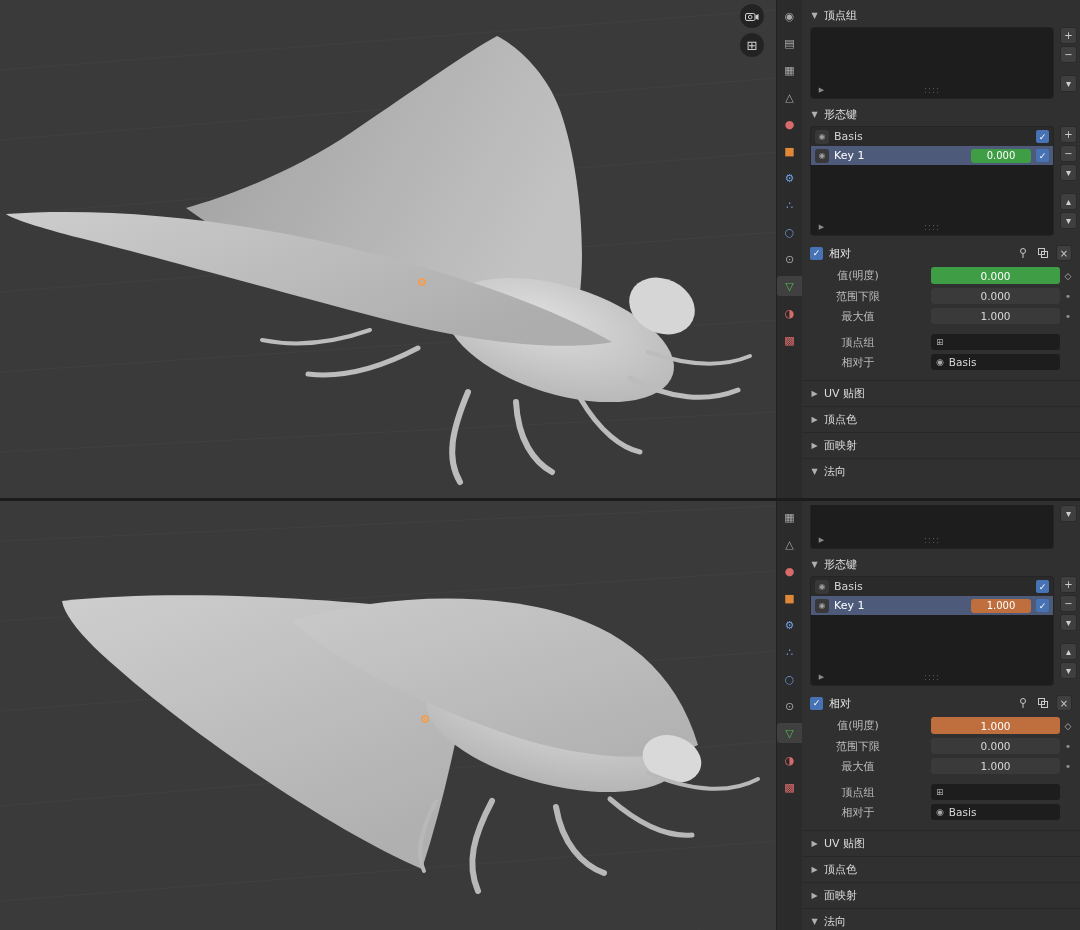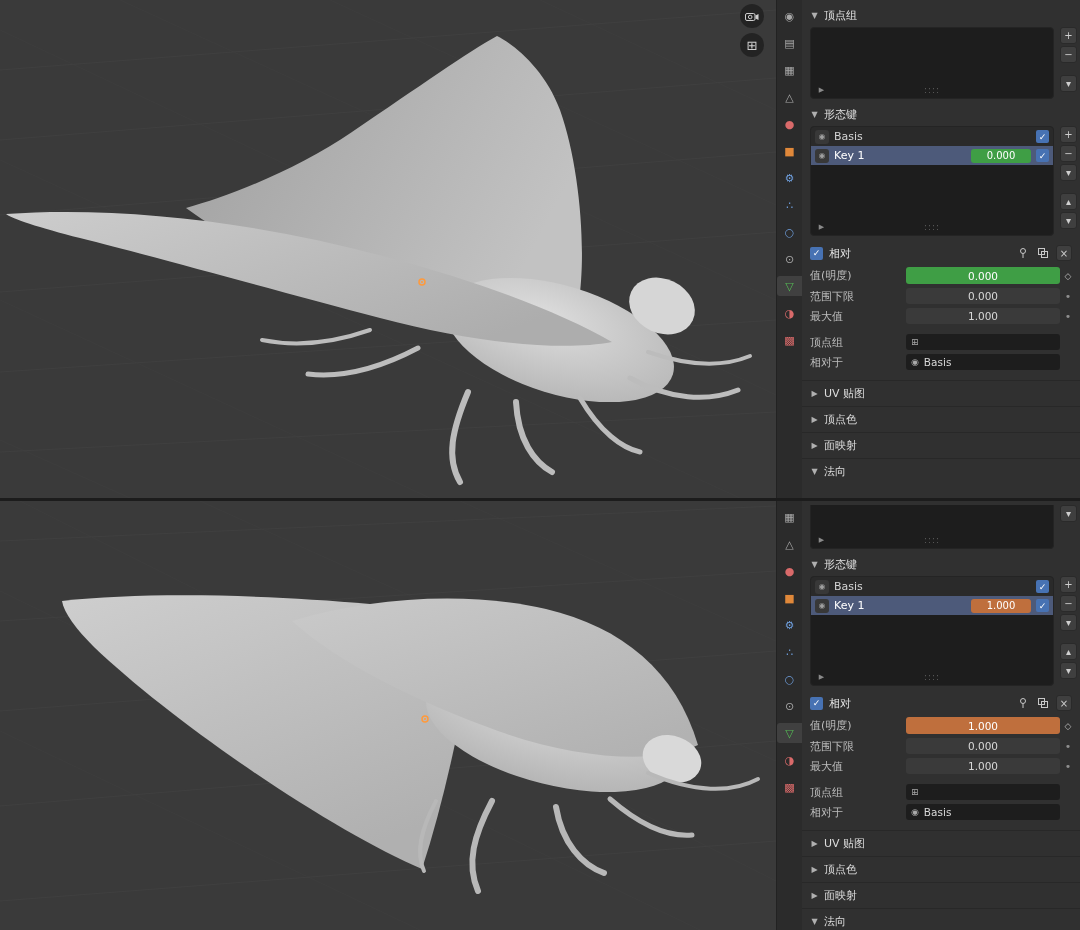--- a/index.html
+++ b/index.html
@@ -60,21 +60,21 @@
         font-size:10px;display:flex;align-items:center;justify-content:center;cursor:pointer;
         font-family:inherit}
   .sbtn.gap{margin-top:10px}
 
   .relrow{display:flex;align-items:center;gap:6px;padding:5px 8px 4px 8px;color:#e6e6e6}
   .miniicon{width:14px;height:14px;display:flex;align-items:center;justify-content:center;cursor:pointer}
   .xbtn{width:16px;height:16px;background:#3f3f3f;border:1px solid #2a2a2a;border-radius:3px;color:#ccc;
         font-size:10px;display:flex;align-items:center;justify-content:center;cursor:pointer;font-family:inherit}
 
   .frow{display:flex;align-items:center;padding:2px 4px 2px 8px}
-  .flabel{width:96px;text-align:left;color:#bdbdbd;margin-right:0;flex:none}
+  .flabel{width:96px;text-align:center;color:#bdbdbd;margin-right:25px;flex:none}
   .slider{flex:1;height:17px;border-radius:3px;display:flex;align-items:center;justify-content:center;
           color:#fff;font-size:10.5px;cursor:pointer}
   .slider.green{background:#3f9e45}
   .slider.orange{background:#bf6f3d}
   .field{flex:1;height:16px;background:#3a3a3a;border-radius:3px;display:flex;align-items:center;
          justify-content:center;color:#d8d8d8;font-size:10.5px;cursor:pointer}
   .field.dark{background:#1d1d1d;justify-content:flex-start;padding:0 5px;gap:5px}
   .ficon{font-size:9px;color:#a8a8a8}
   .deco{width:16px;text-align:center;color:#b5b5b5;font-size:9px;flex:none}
   .deco.dot{font-size:11px;color:#8f8f8f}

